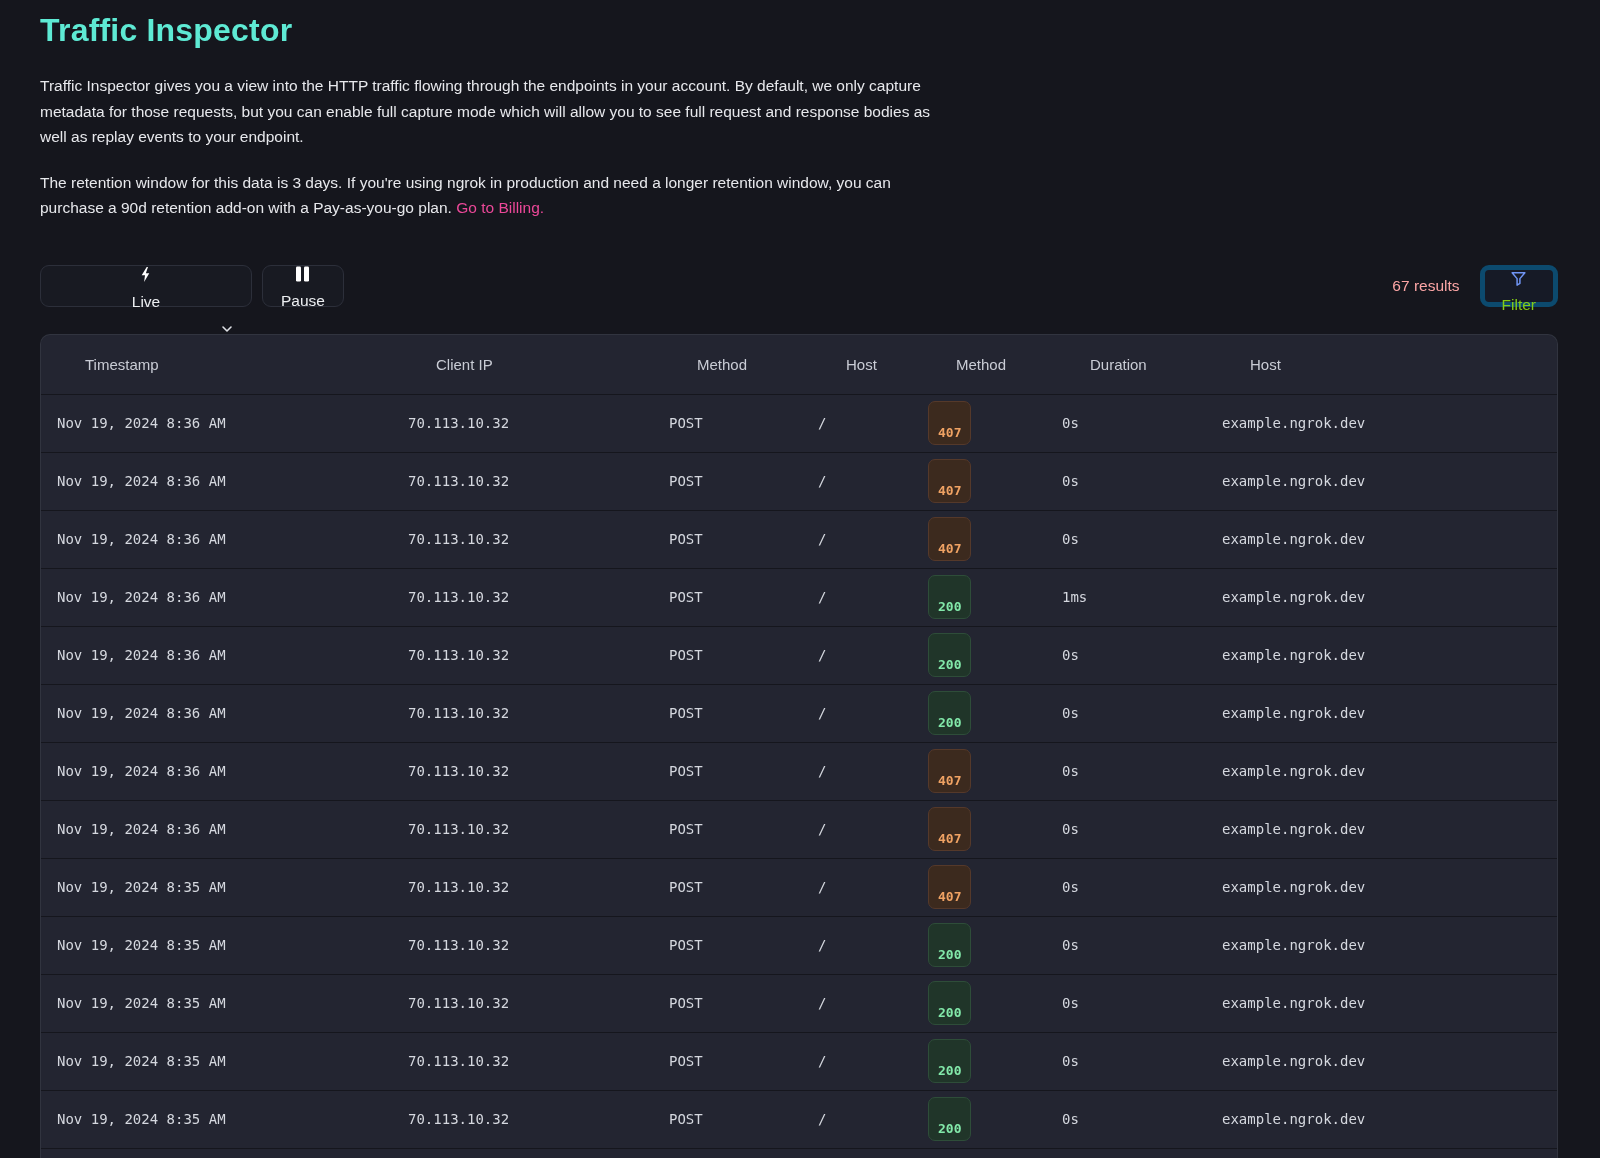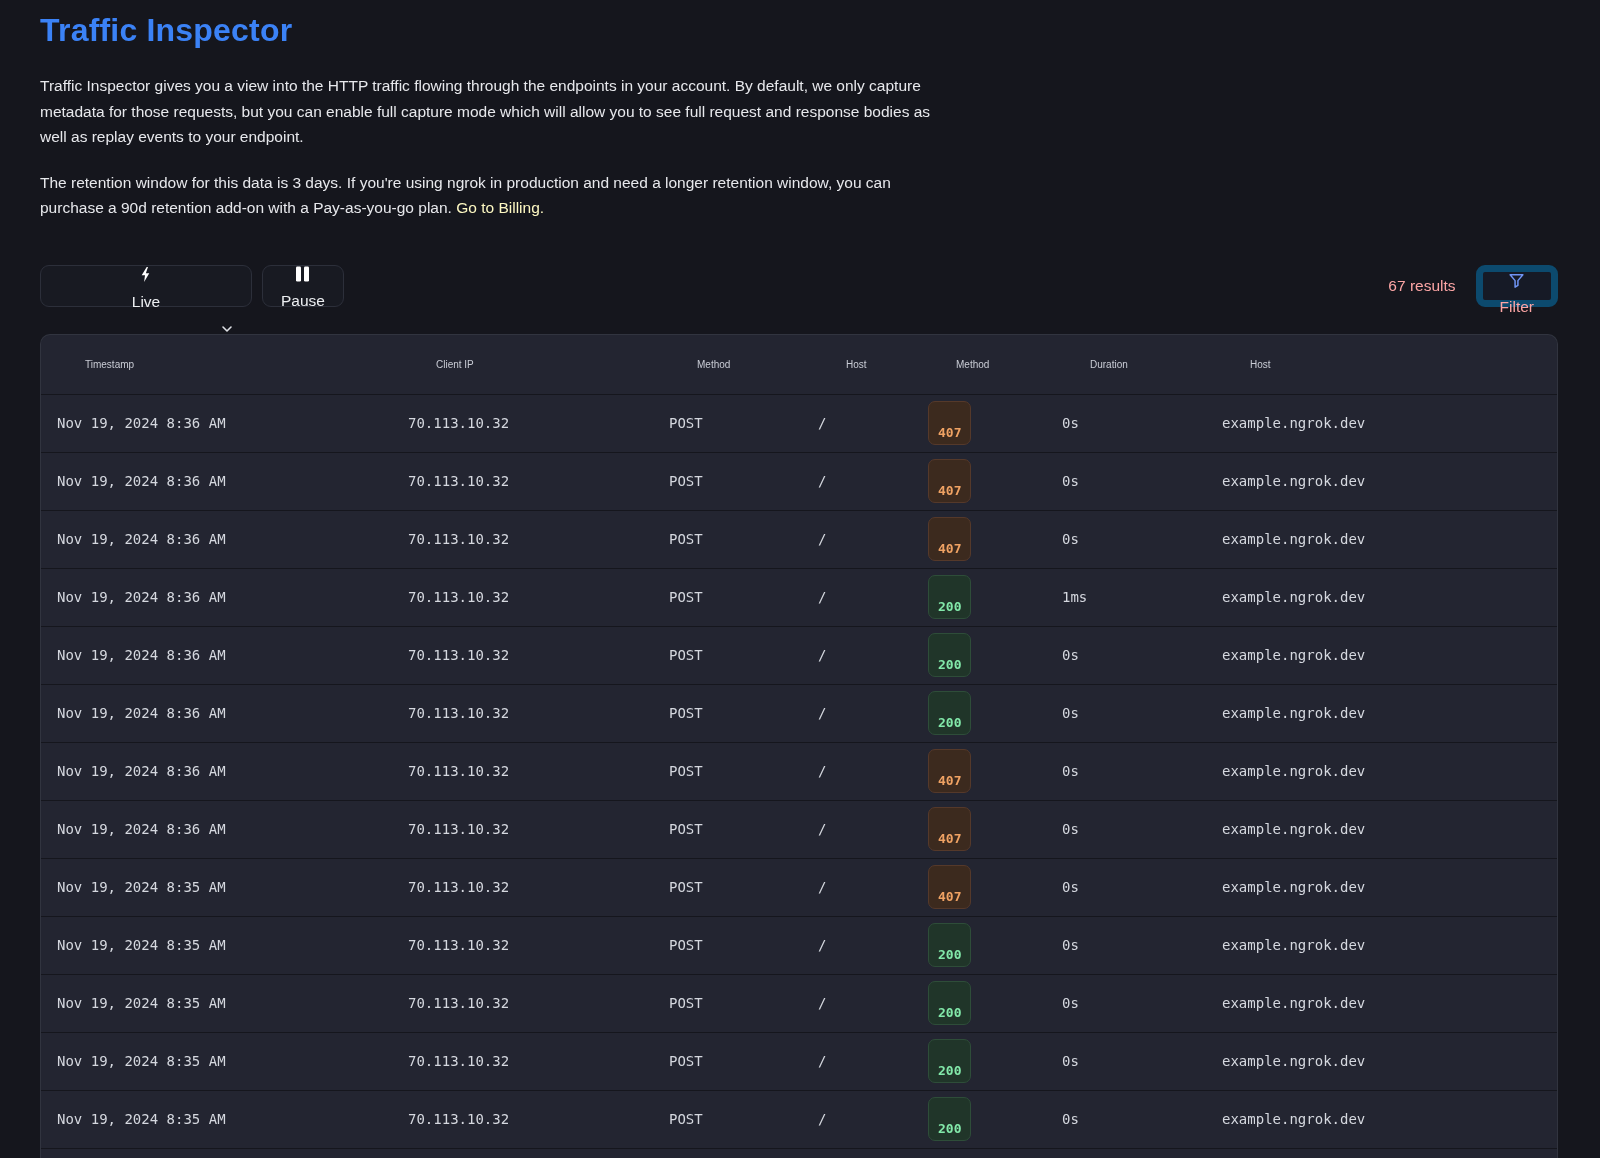--- a/index.html
+++ b/index.html
@@ -6,35 +6,35 @@
   html, body { width: 1600px; height: 1158px; overflow: hidden; }
   body {
     background: #15161d;
     color: #e7e8ec;
     font-family: "Liberation Sans", sans-serif;
     -webkit-font-smoothing: antialiased;
   }
   .content { padding: 10px 42px 0 40px; }
 
   h1.page-title {
-    color: #3b82f6;
+    color: #5eead4;
     font-size: 32px;
     font-weight: 700;
     letter-spacing: 0.2px;
     margin: 2px 0 24px 0;
   }
   .desc {
     max-width: 908px;
     font-size: 15.5px;
     line-height: 25.5px;
     color: #e7e8ec;
     margin-bottom: 20px;
   }
   .desc a.billing-link {
-    color: #fef9c3;
+    color: #ec4899;
     text-decoration: none;
     cursor: pointer;
   }
 
   
   .toolbar {
     margin-top: 44px;
     display: flex;
     align-items: center;
     height: 42px;
@@ -68,22 +68,22 @@
     display: flex;
     align-items: center;
   }
   .results-count {
     color: #fca5a5;
     font-size: 15.5px;
     margin-right: 20px;
   }
   .filter-button {
     background: #161a26;
-    border: 7px solid #0c4a6e;
-    color: #fca5a5;
+    border: 5px solid #0c4a6e;
+    color: #84cc16;
     padding: 0 17px;
     gap: 9px;
     font-size: 15.5px;
   }
   .icon { display: inline-flex; align-items: center; justify-content: center; }
 
   
   .table {
     margin-top: 27px;
     background: #232531;
@@ -93,21 +93,21 @@
     overflow: hidden;
   }
   .grid-row {
     display: grid;
     grid-template-columns: 351px 261px 149px 110px 134px 160px 1fr;
     align-items: center;
   }
   .thead { height: 59px; }
   .thead .cell {
     color: #c9ccd5;
-    font-size: 10px;
+    font-size: 15px;
     font-weight: 400;
     padding-left: 44px;
   }
   .cell { padding-left: 16px; white-space: nowrap; overflow: hidden; }
   .trow {
     height: 58px;
     border-top: 1px solid #15161d;
   }
   .trow .cell {
     font-family: "DejaVu Sans Mono", "Liberation Mono", monospace;

